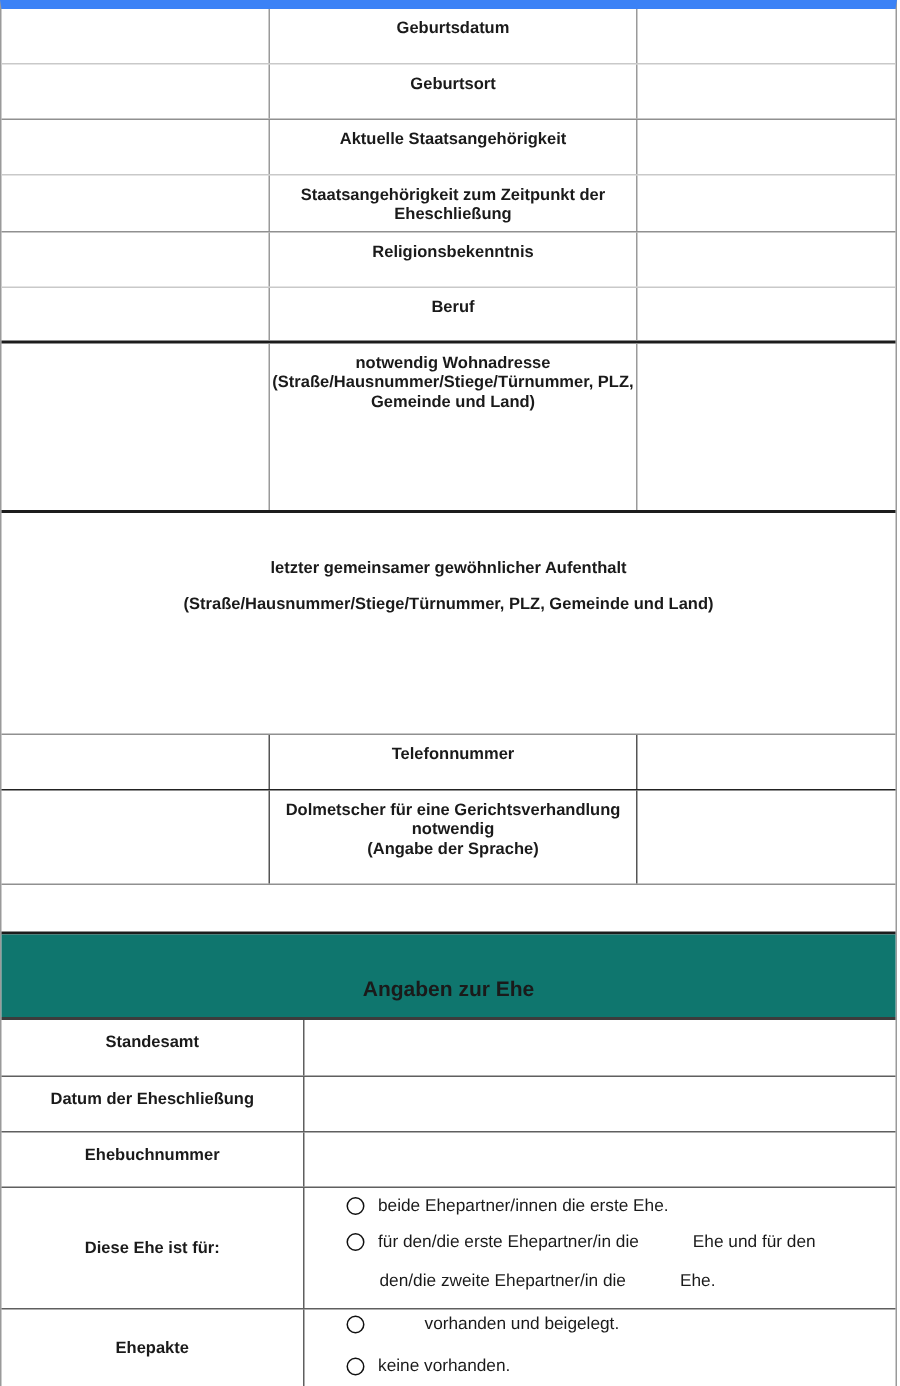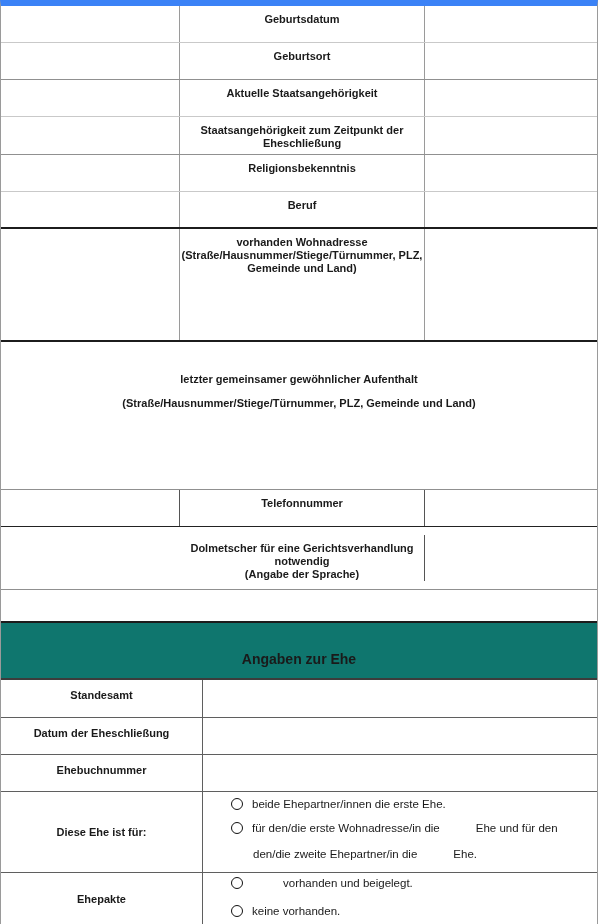--- a/index.html
+++ b/index.html
@@ -16,21 +16,21 @@
     border-top: 6px solid #3b82f6;
     border-left: 1px solid #9a9a9a;
     border-right: 1px solid #9a9a9a;
   }
   .row { display: flex; box-sizing: border-box; }
   .cell { box-sizing: border-box; }
 
   
   .h37 { height: 37px; } .h38 { height: 38px; }
   .h113 { height: 113px; } .h148 { height: 148px; }
-  .h63 { height: 63px; align-items: center; } .h33 { height: 33px; }
+  .h63 { height: 63px; } .h33 { height: 33px; }
   .h57 { height: 57px; } .h81 { height: 81px; } .h54 { height: 54px; }
 
   
   .bb-light { border-bottom: 1px solid #c9c9c9; }
   .bb-mid   { border-bottom: 1px solid #909090; }
   .bb-thin-dark { border-bottom: 1px solid #222222; }
   .bb-dark  { border-bottom: 2px solid #1c1c1c; }
   .bb-band  { border-bottom: 2px solid #3c3c3c; }
   .bb-b     { border-bottom: 1px solid #5f5f5f; }
 
@@ -131,21 +131,21 @@
 
   <div class="row h37 bb-dark">
     <div class="cell c1"></div>
     <div class="cell c2">Beruf</div>
     <div class="cell c3"></div>
   </div>
 
   <div class="row h113 bb-dark">
     <div class="cell c1"></div>
     <div class="cell c2">
-      <p class="p0">vorhanden Wohnadresse</p>
+      <p class="p0">notwendig Wohnadresse</p>
       <p class="p0 hint">(Straße/Hausnummer/Stiege/Türnummer, PLZ, Gemeinde und Land)</p>
     </div>
     <div class="cell c3"></div>
   </div>
 
   <div class="row h148 bb-mid">
     <div class="cell full">
       <p class="p0">letzter gemeinsamer gewöhnlicher Aufenthalt</p>
       <p class="p0 hint">(Straße/Hausnummer/Stiege/Türnummer, PLZ, Gemeinde und Land)</p>
     </div>
@@ -191,21 +191,21 @@
 
   <div class="row h81 bb-b">
     <div class="cell c1b vcenter">Diese Ehe ist für:</div>
     <div class="cell optcell marriage">
       <div class="opt opt-first">
         <span class="radio"></span>
         <span>beide Ehepartner/innen die erste Ehe.</span>
       </div>
       <div class="opt">
         <span class="radio"></span>
-        <span><span>für den/die erste Wohnadresse/in die</span><span class="gap36"></span><span>Ehe und für den</span></span>
+        <span><span>für den/die erste Ehepartner/in die</span><span class="gap36"></span><span>Ehe und für den</span></span>
       </div>
       <div class="cont-line"><span>den/die zweite Ehepartner/in die</span><span class="gap36"></span><span>Ehe.</span></div>
     </div>
   </div>
 
   <div class="row h54 bb-dark">
     <div class="cell c1b vcenter">Ehepakte</div>
     <div class="cell optcell pacts">
       <div class="opt opt-pfirst">
         <span class="radio"></span>

